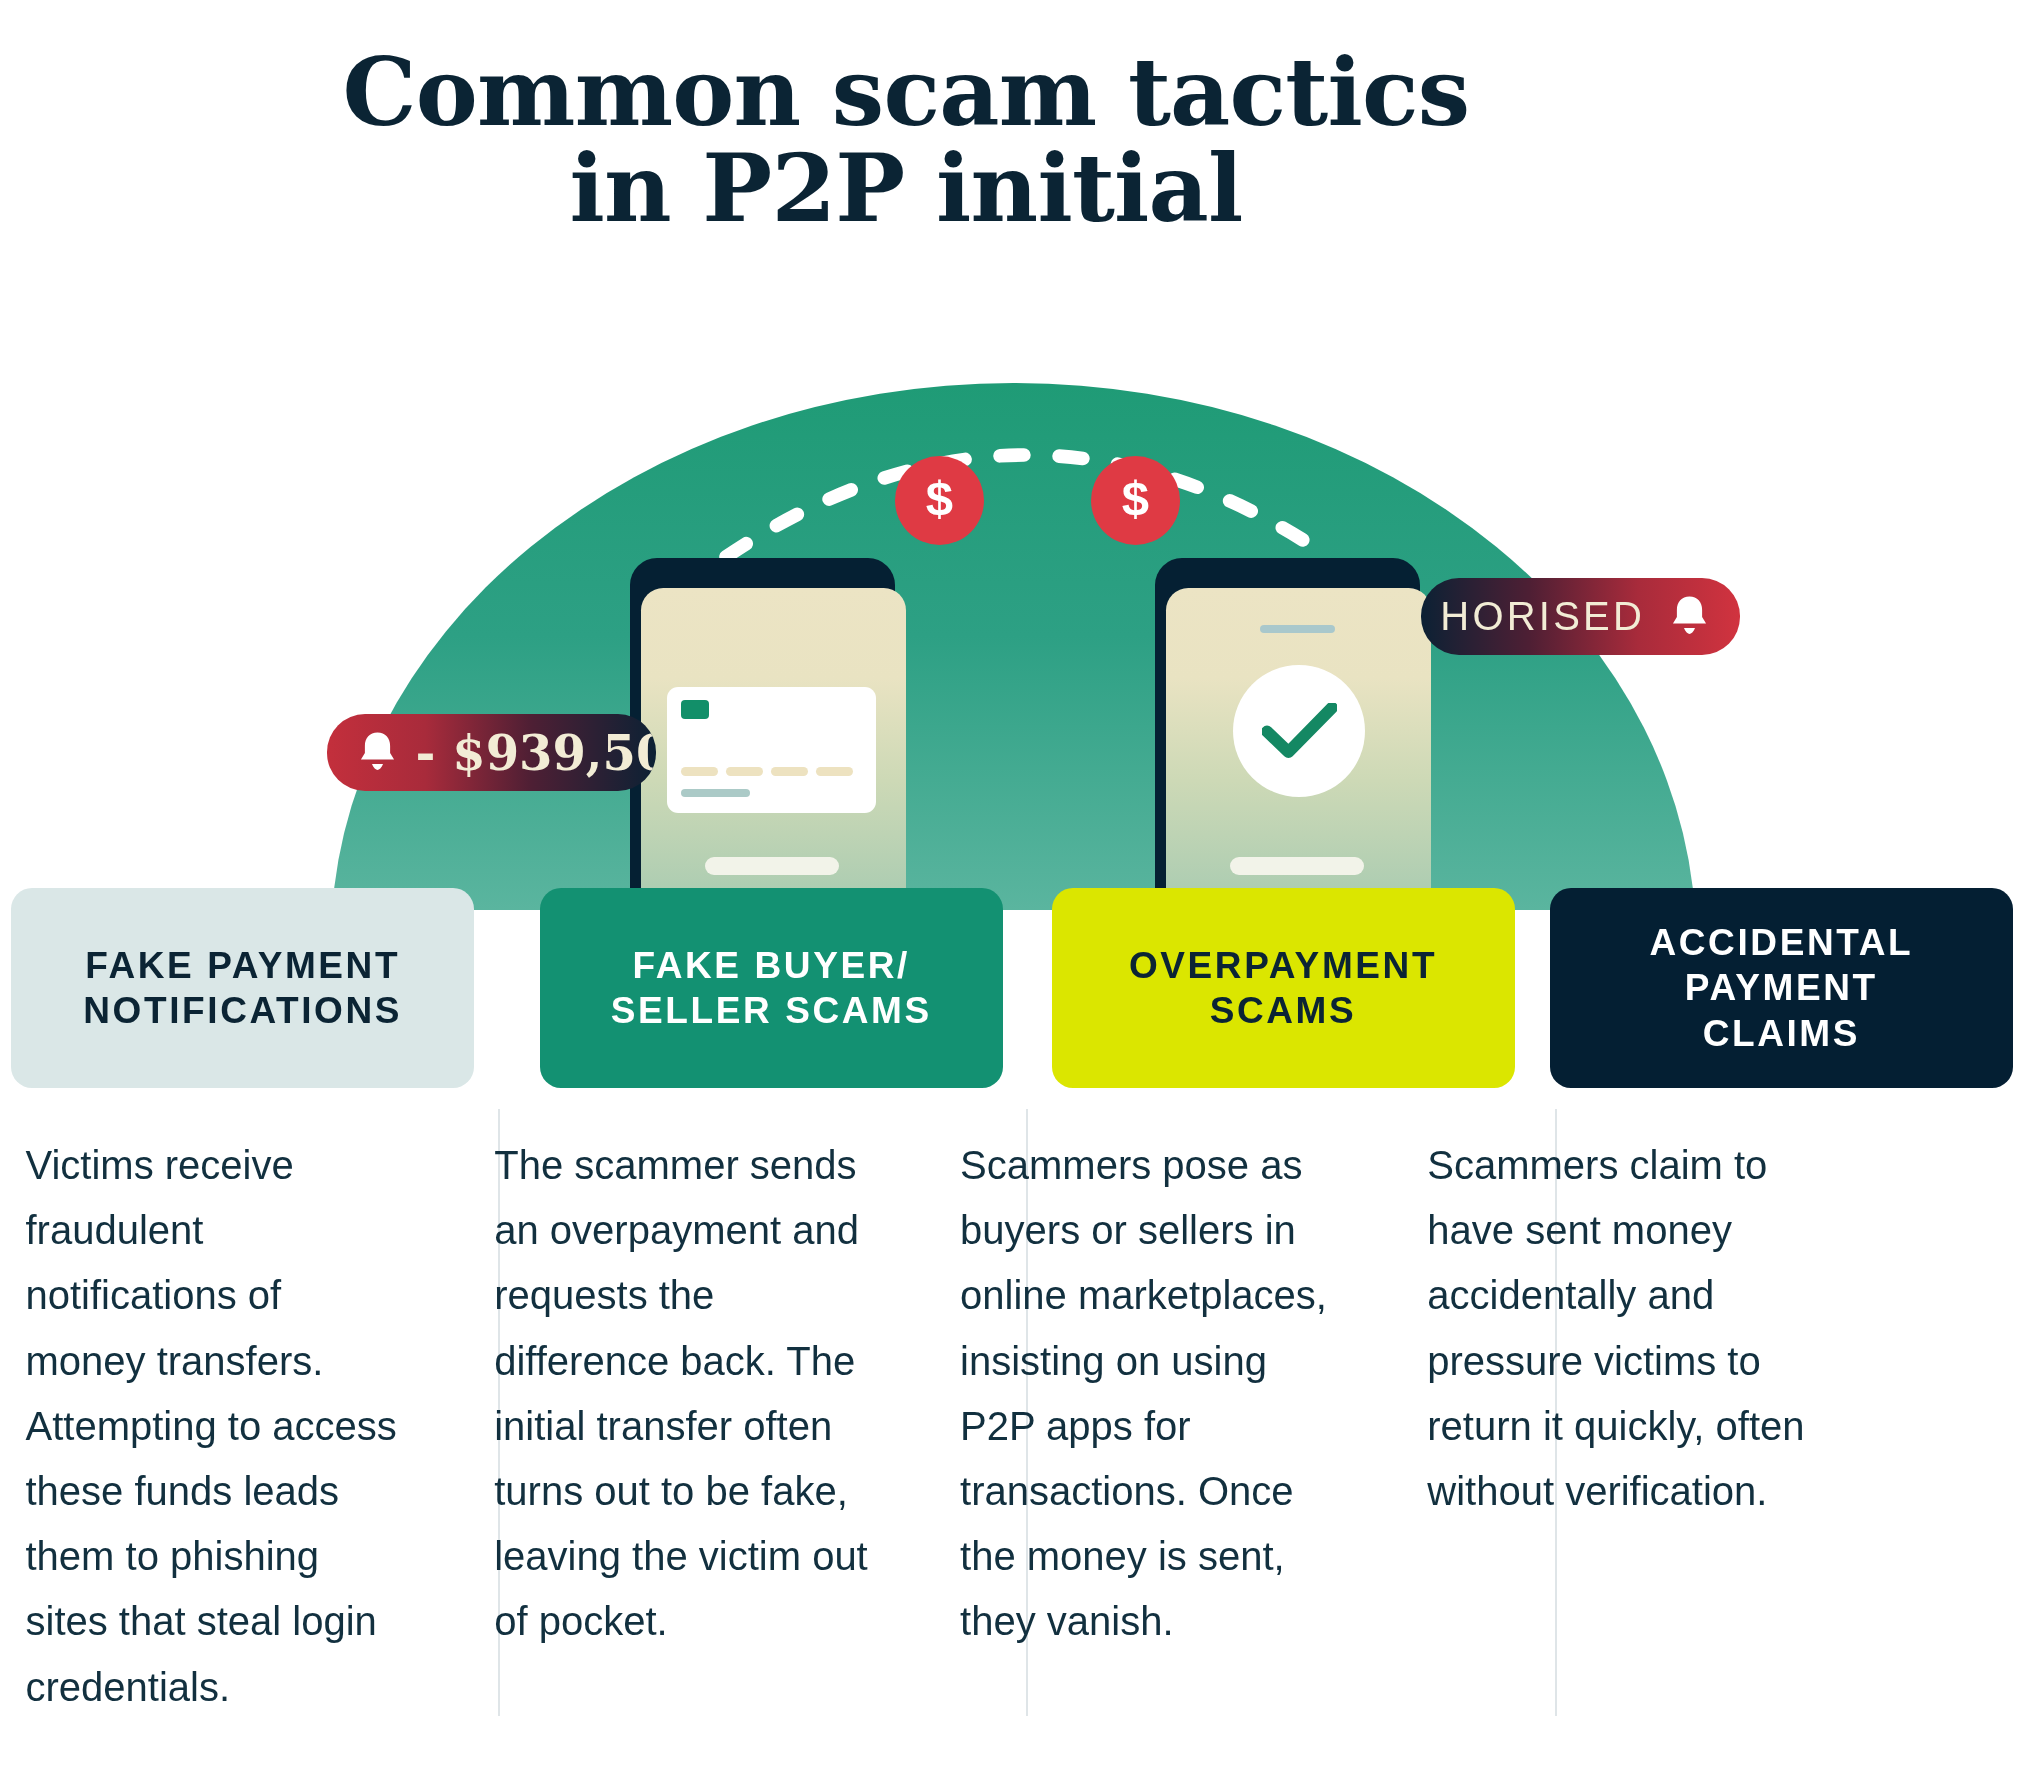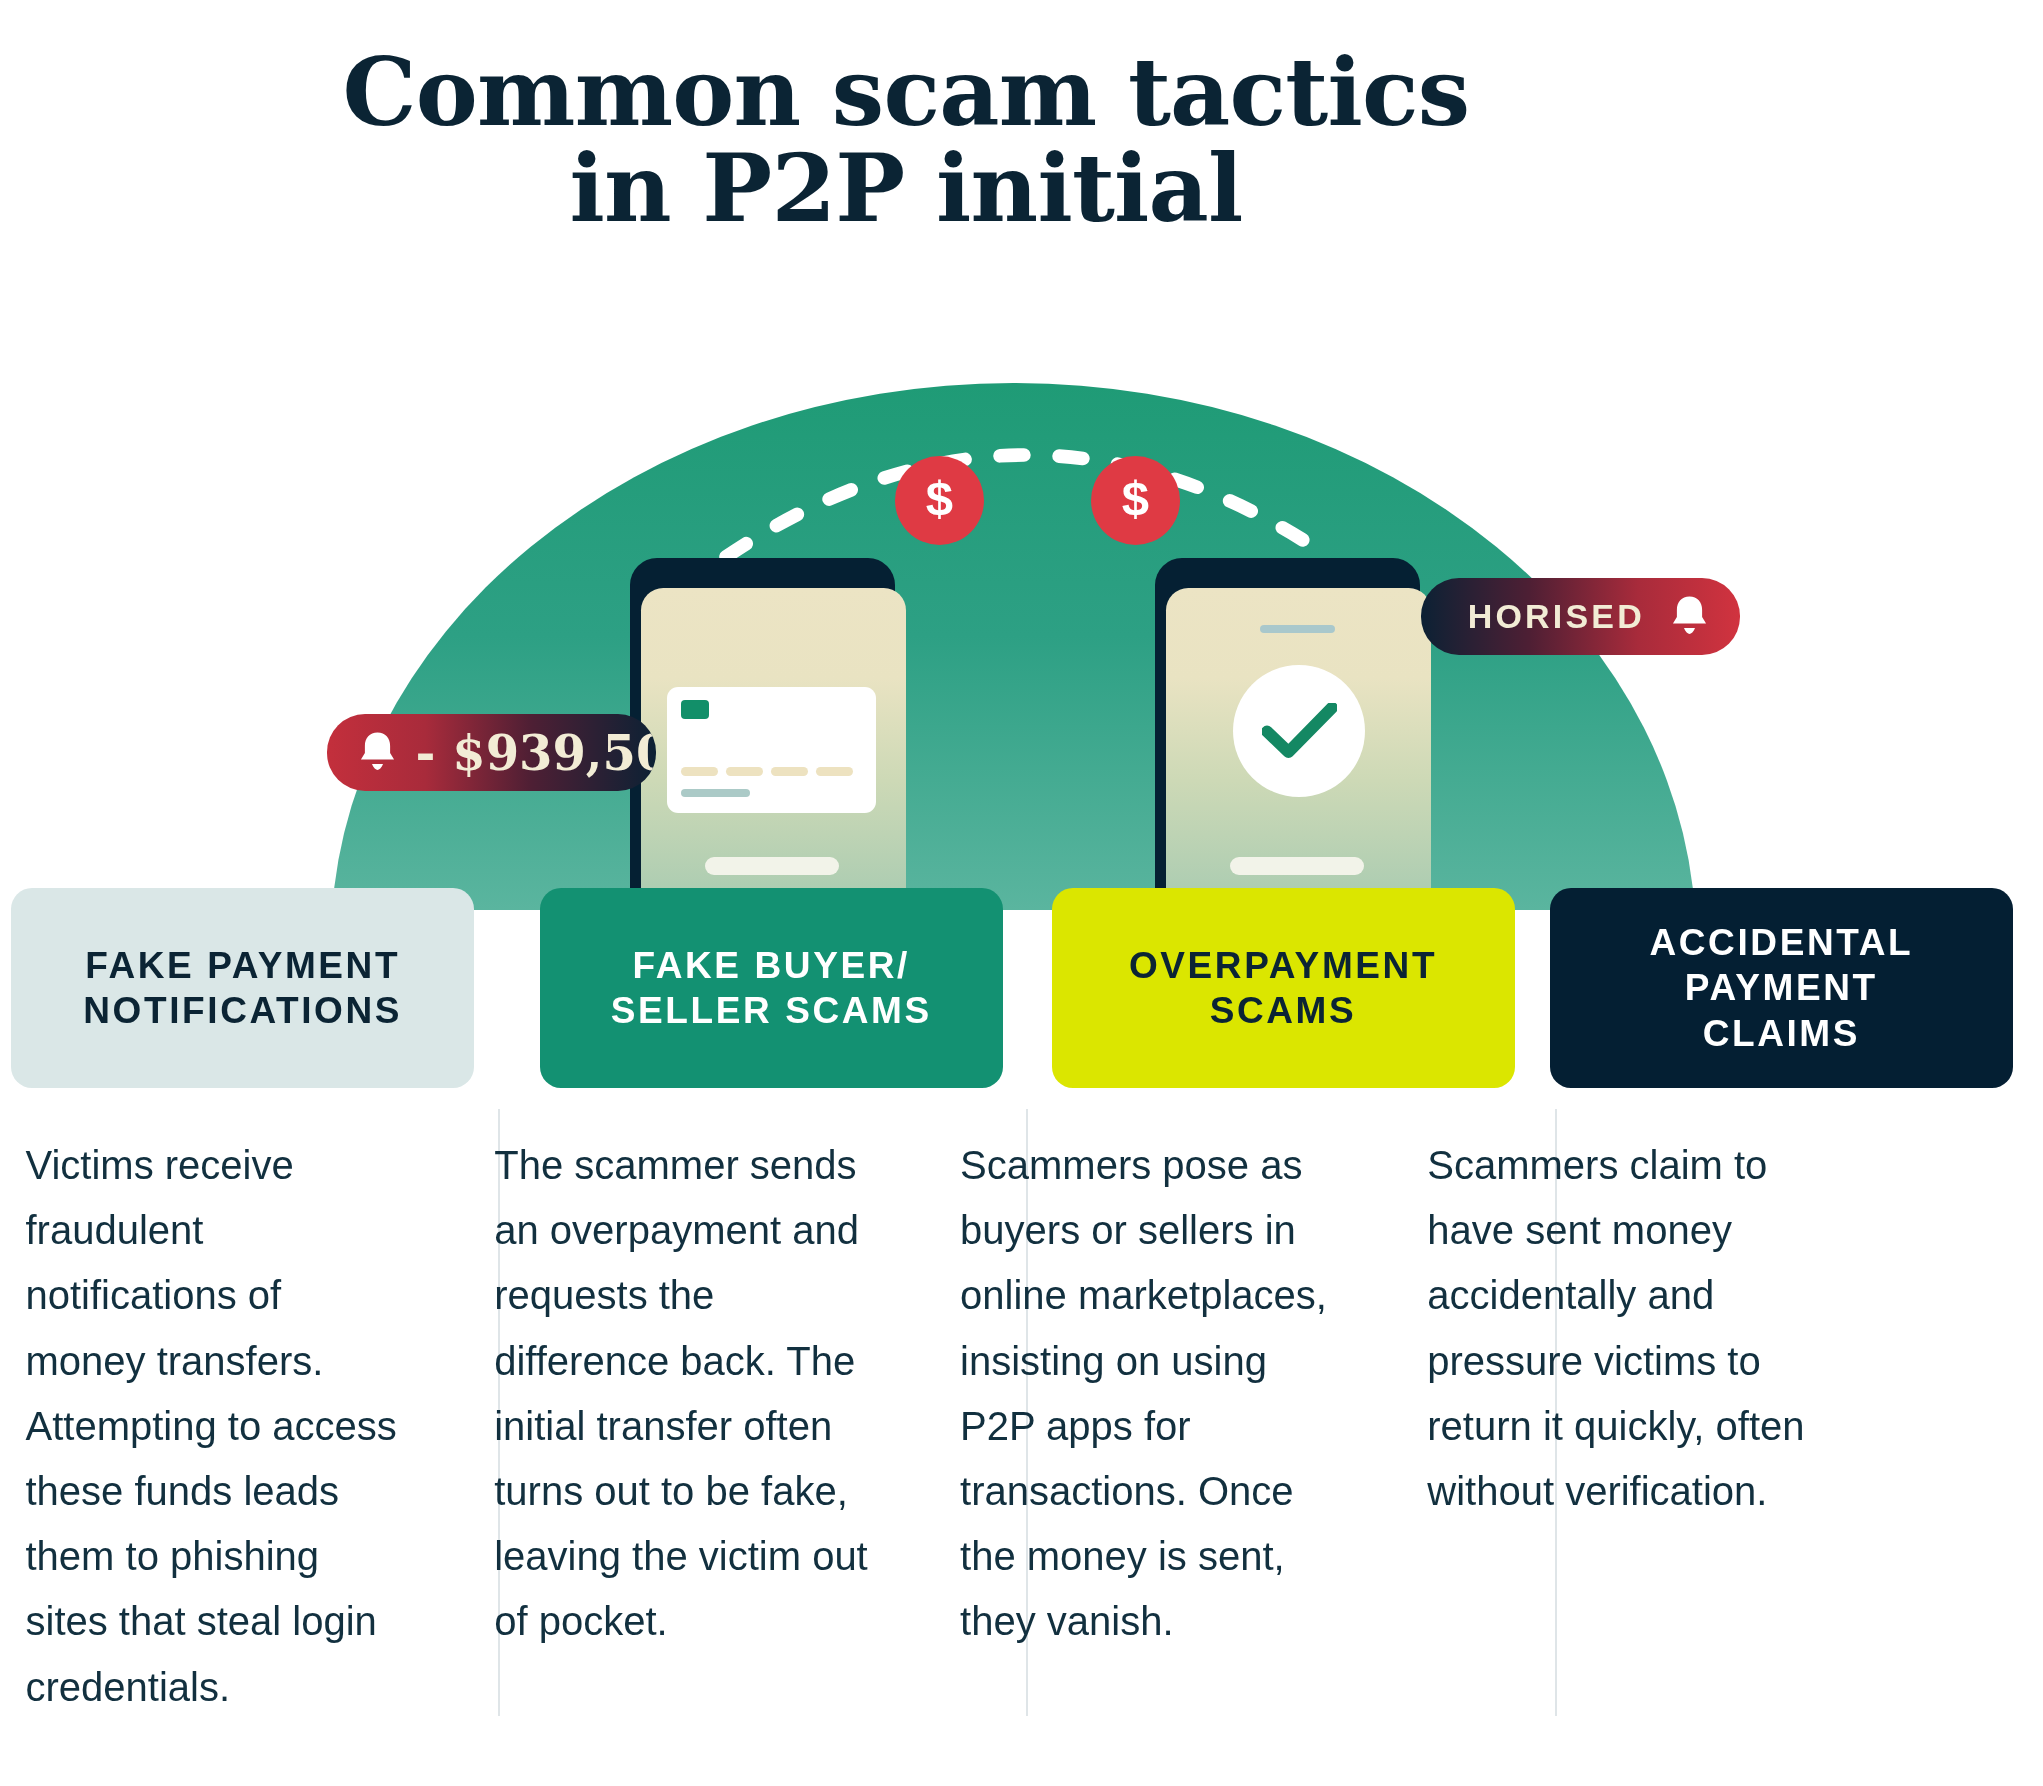--- a/index.html
+++ b/index.html
@@ -193,22 +193,22 @@
     top: 227px;
     width: 319px;
     padding-right: 30px;
     gap: 24px;
     justify-content: flex-end;
     background: linear-gradient(90deg, #0c2134 0%, #4e1f34 34%, #a82b3b 68%, #d1333f 100%);
     z-index: 22;
   }
   .notif-right .label {
     font-family: "Liberation Sans", sans-serif;
-    font-weight: 700;
-    font-size: 34px;
+    font-weight: 400;
+    font-size: 40px;
     letter-spacing: 3.2px;
   }
   .bell { flex: 0 0 auto; }
 
   
   .cards-row {
     position: absolute;
     left: 0; top: 888px;
     width: 2043px;
     height: 209px;

